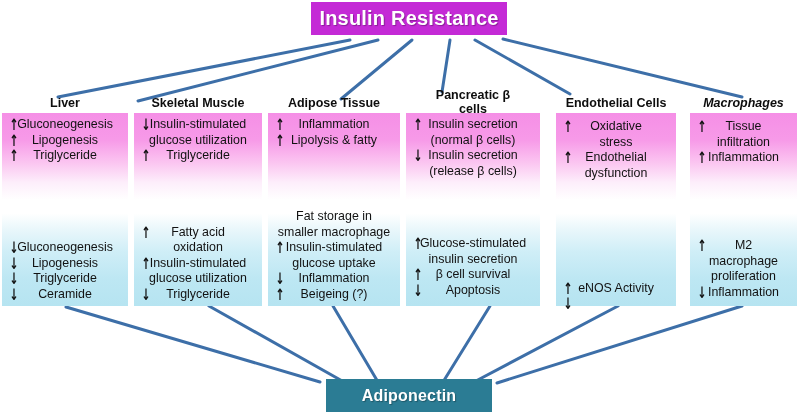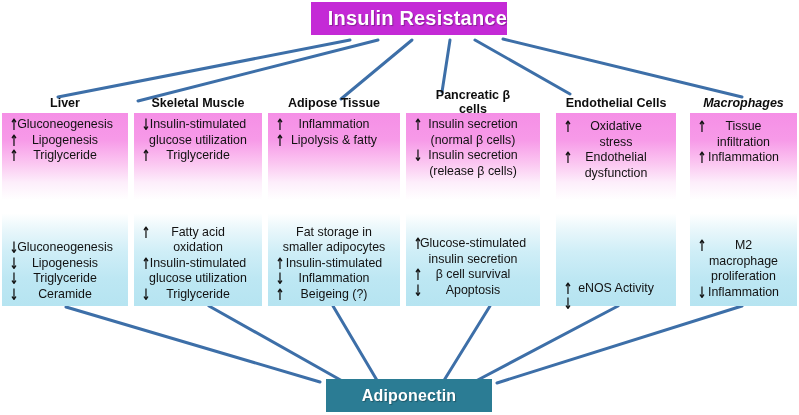--- a/index.html
+++ b/index.html
@@ -36,21 +36,20 @@
     z-index: 5;
   }
   #hub-top {
     left: 311px;
     top: 2px;
     width: 196px;
     height: 33px;
     background: #c42ad6;
     font-size: 20px;
     text-shadow: 1px 1px 1px rgba(0,0,0,0.30);
-    justify-content: flex-end;
   }
   #hub-bottom {
     left: 326px;
     top: 379px;
     width: 166px;
     height: 33px;
     background: #2b7c94;
     font-size: 16px;
     text-shadow: 1px 1px 1px rgba(0,0,0,0.30);
   }
@@ -197,22 +196,22 @@
       <div class="col-header" style="left: 268px; top: 96px; width: 132px;">
         <div>Adipose Tissue</div>
       </div>
       <div class="panel" style="left: 268px; top: 113px; width: 132px; height: 193px;">
         <div class="panel-inner">
           <div class="group top" style="top: 4px;">
             <div class="entry indent-arrow"><span class="arrow">↑</span><span class="lines"><div>Inflammation</div></span></div>
             <div class="entry indent-arrow"><span class="arrow">↑</span><span class="lines"><div>Lipolysis &amp; fatty</div></span></div>
           </div>
           <div class="group bottom" style="bottom: 4px;">
-            <div class="entry noarrow"><span class="lines"><div>Fat storage in</div><div>smaller adipocytes</div></span></div>
-            <div class="entry indent-arrow"><span class="arrow">↑</span><span class="lines"><div>Insulin-stimulated</div></span></div>
+            <div class="entry noarrow"><span class="lines"><div>Fat storage in</div><div>smaller macrophage</div></span></div>
+            <div class="entry indent-arrow"><span class="arrow">↑</span><span class="lines"><div>Insulin-stimulated</div><div>glucose uptake</div></span></div>
             <div class="entry indent-arrow"><span class="arrow">↓</span><span class="lines"><div>Inflammation</div></span></div>
             <div class="entry indent-arrow"><span class="arrow">↑</span><span class="lines"><div>Beigeing (?)</div></span></div>
           </div>
         </div>
       </div>
       <div class="col-header" style="left: 406px; top: 88px; width: 134px;">
         <div>Pancreatic β</div>
         <div>cells</div>
       </div>
       <div class="panel" style="left: 406px; top: 113px; width: 134px; height: 193px;">

